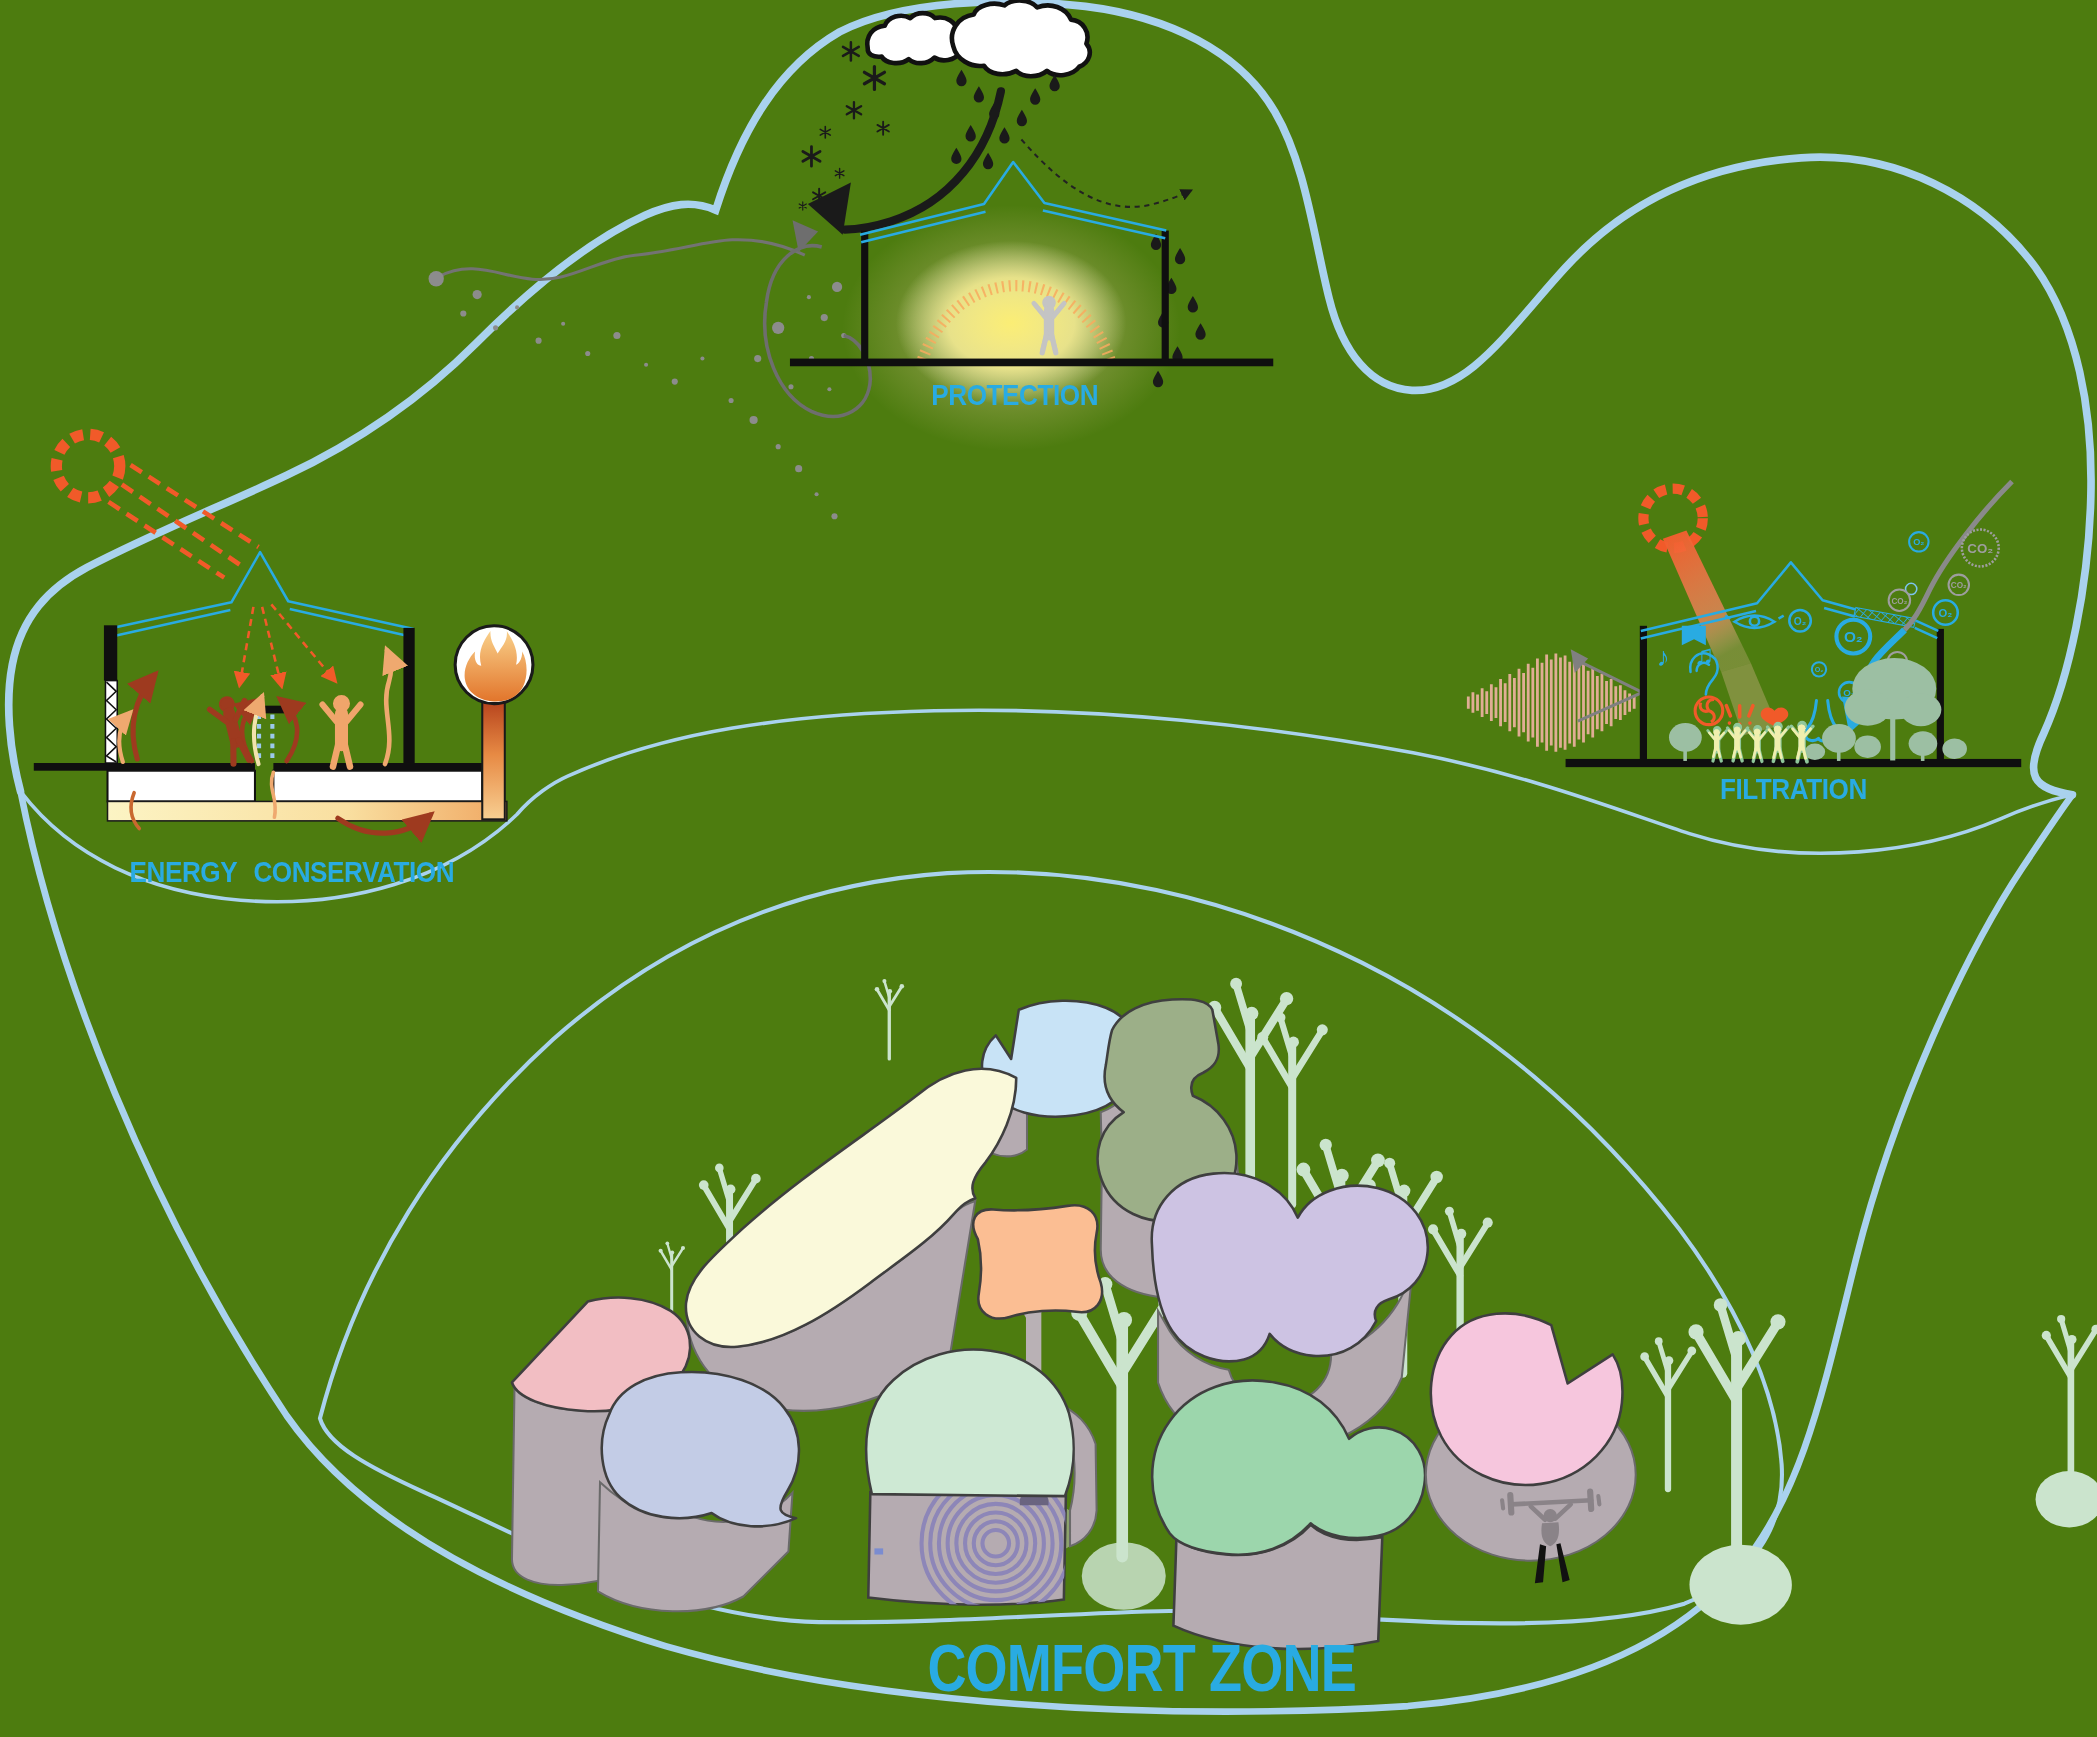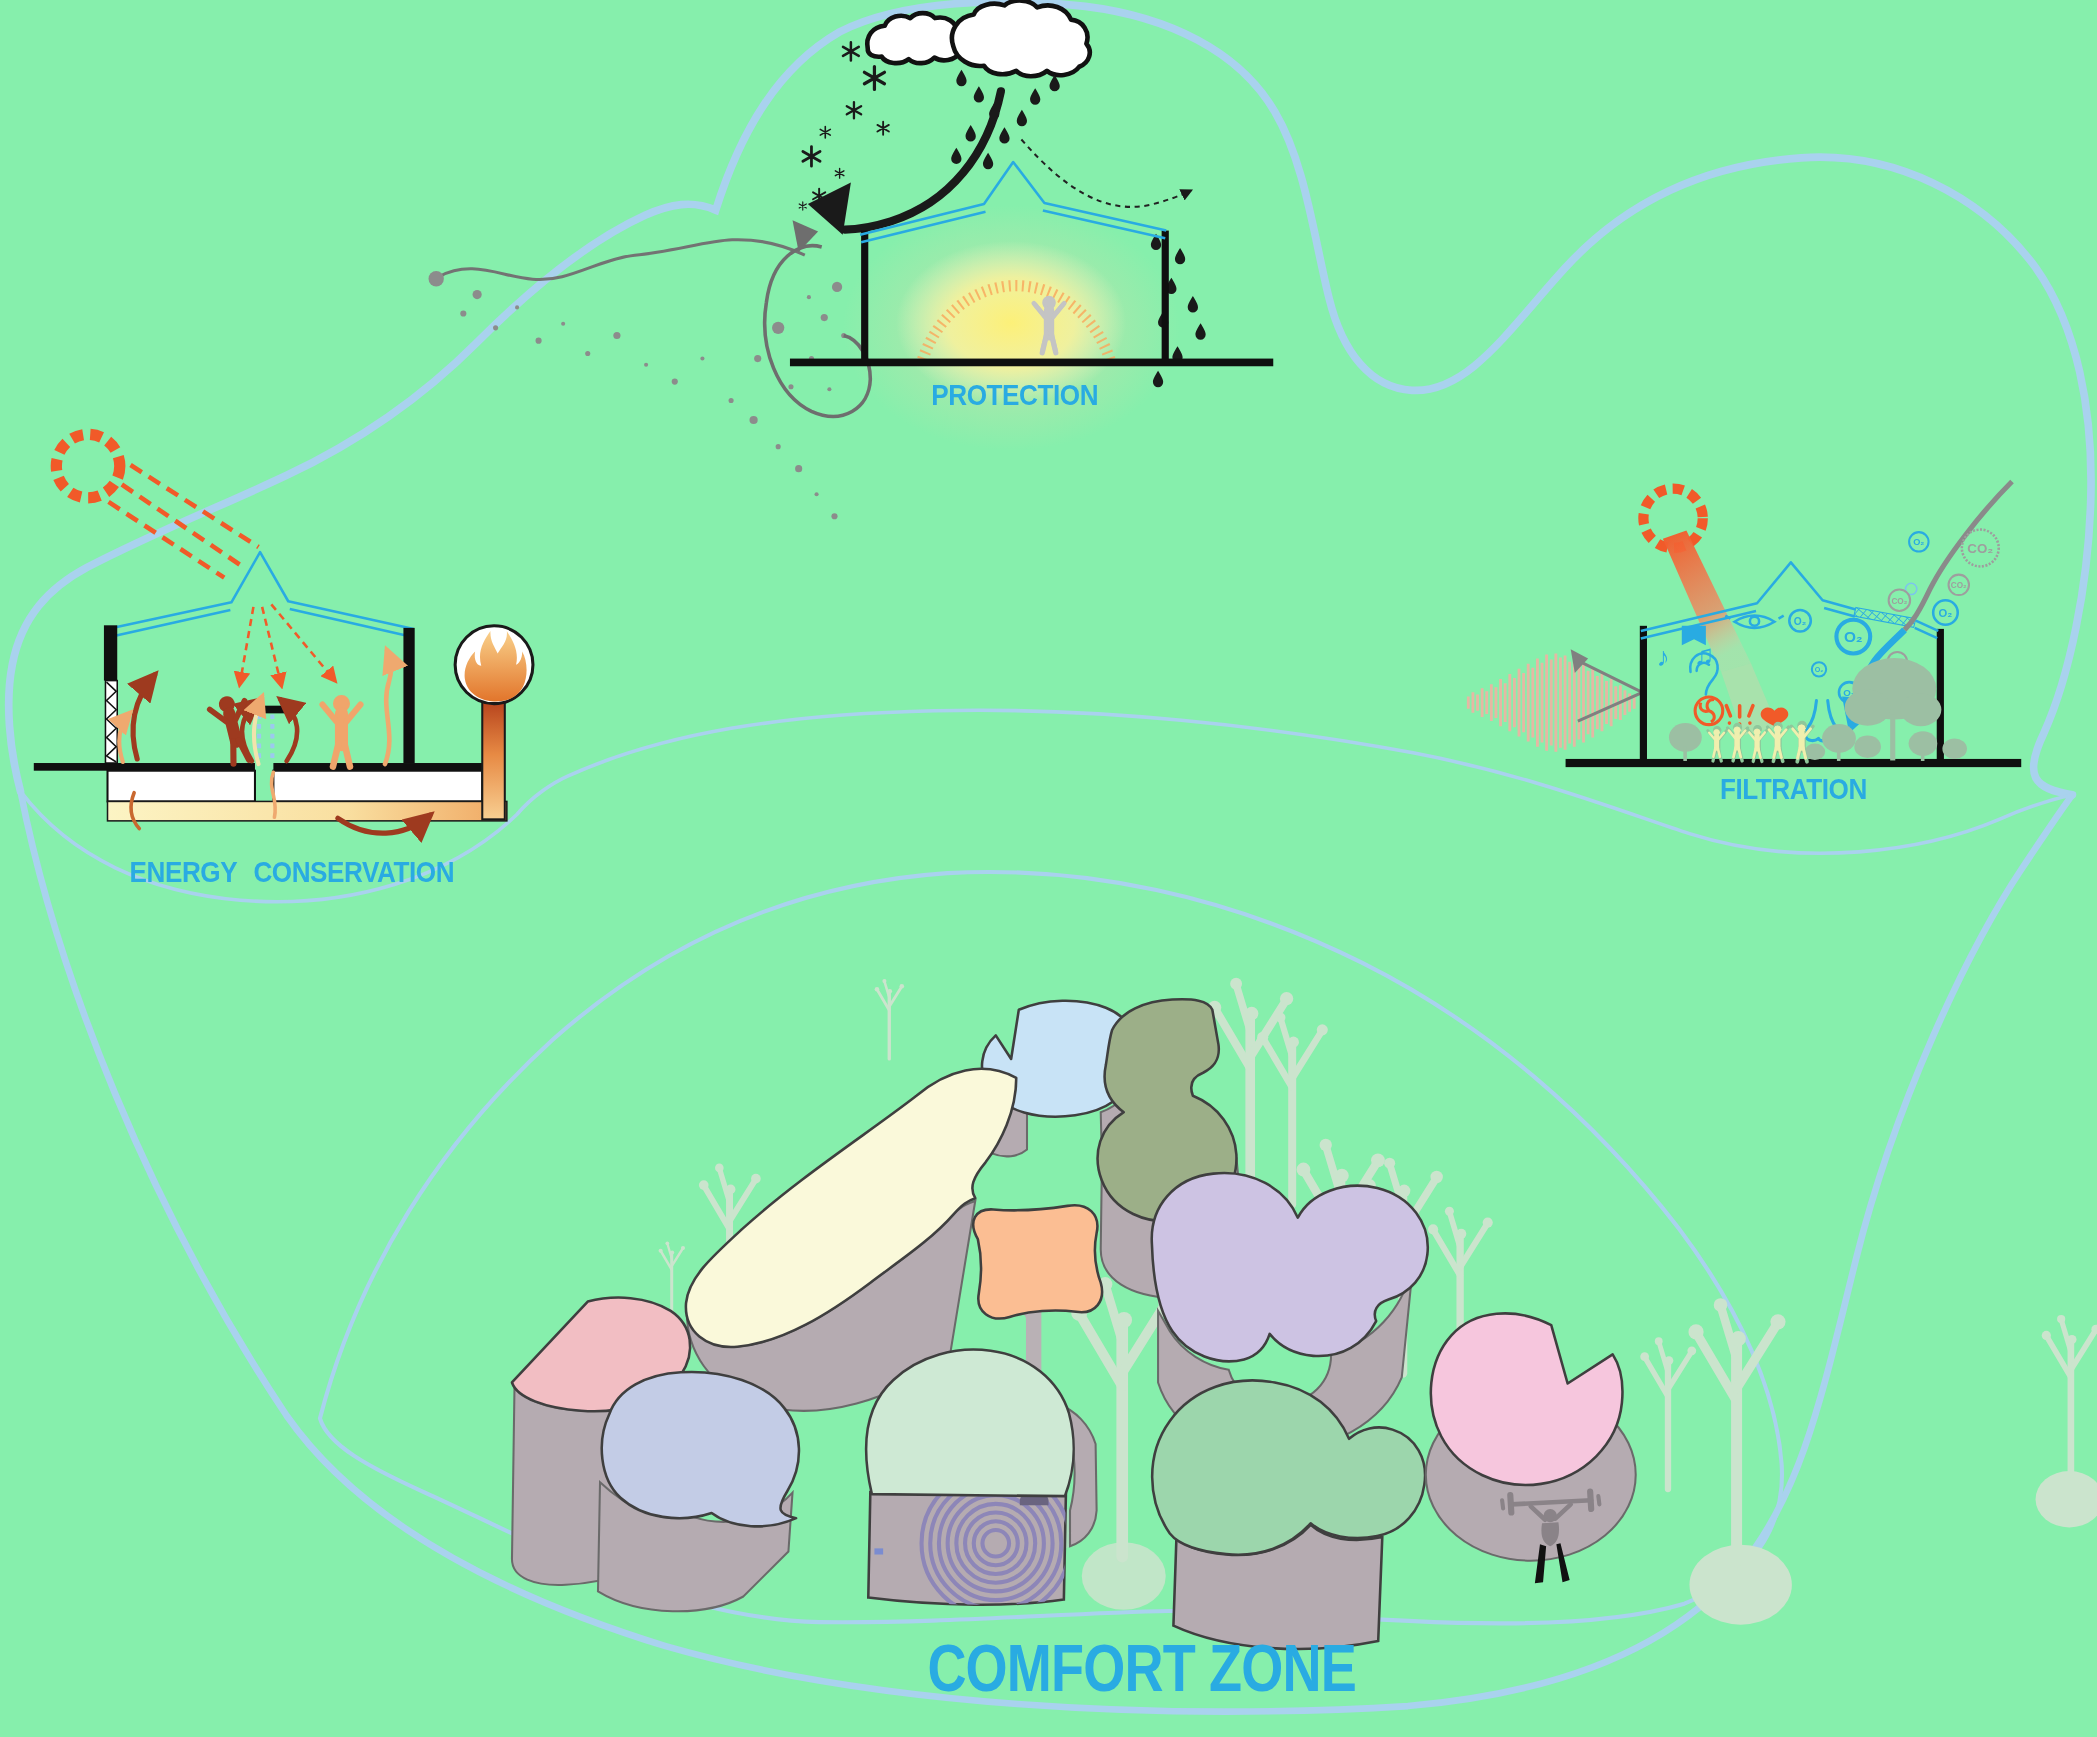--- a/index.html
+++ b/index.html
@@ -1,17 +1,17 @@
 <!DOCTYPE html>
 <html style="font-size:8.2px"><head>
 <meta charset="utf-8">
 <style>
   html,body{margin:0;padding:0;background:#ffffff;}
   body{font-family:"Liberation Sans","DejaVu Sans",sans-serif;}
-  .stage{position:relative;width:2097px;height:1738px;background:#86efac;overflow:hidden;}
+  .stage{position:relative;width:2097px;height:1738px;background:#4d7c0f;overflow:hidden;}
   svg{display:block;}
   text{user-select:none;}
   .seclabel{font-weight:bold;font-size:58px;letter-spacing:-1px;}
   .biglabel{font-weight:bold;font-size:132px;letter-spacing:-2px;}
   .moltext{font-weight:bold;}
 </style>
 </head>
 <body>
 
 <div class="stage">

